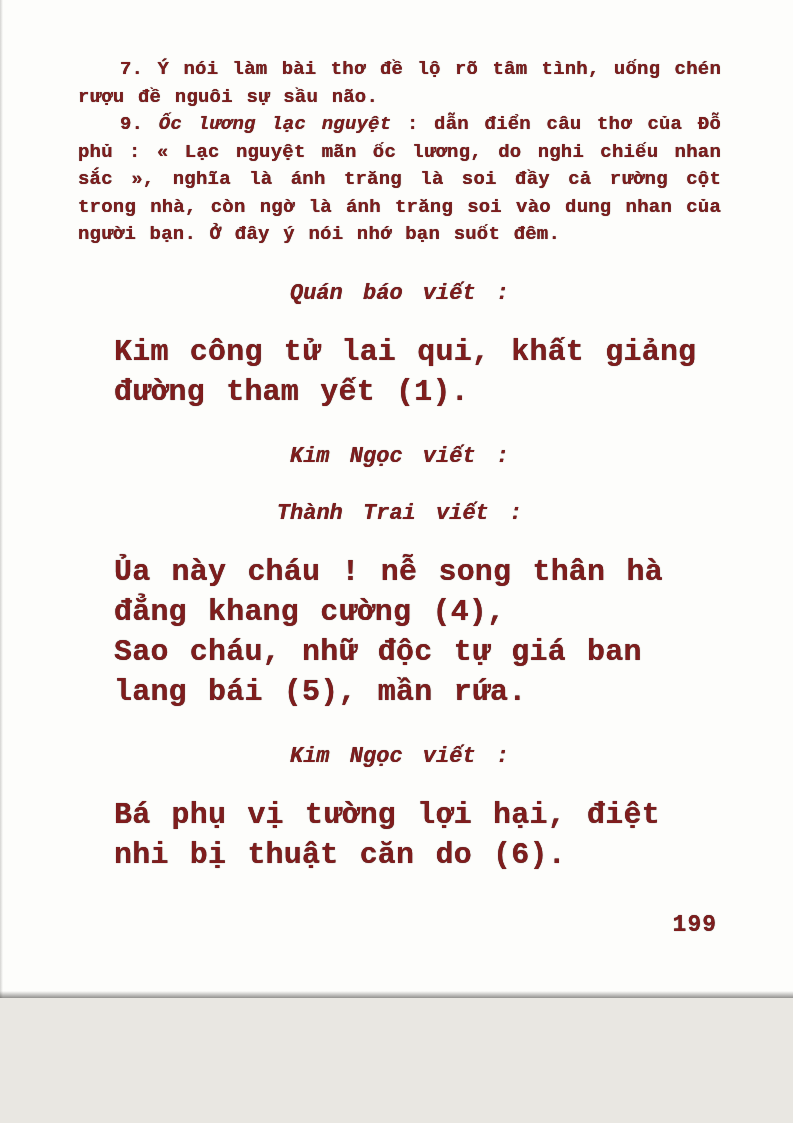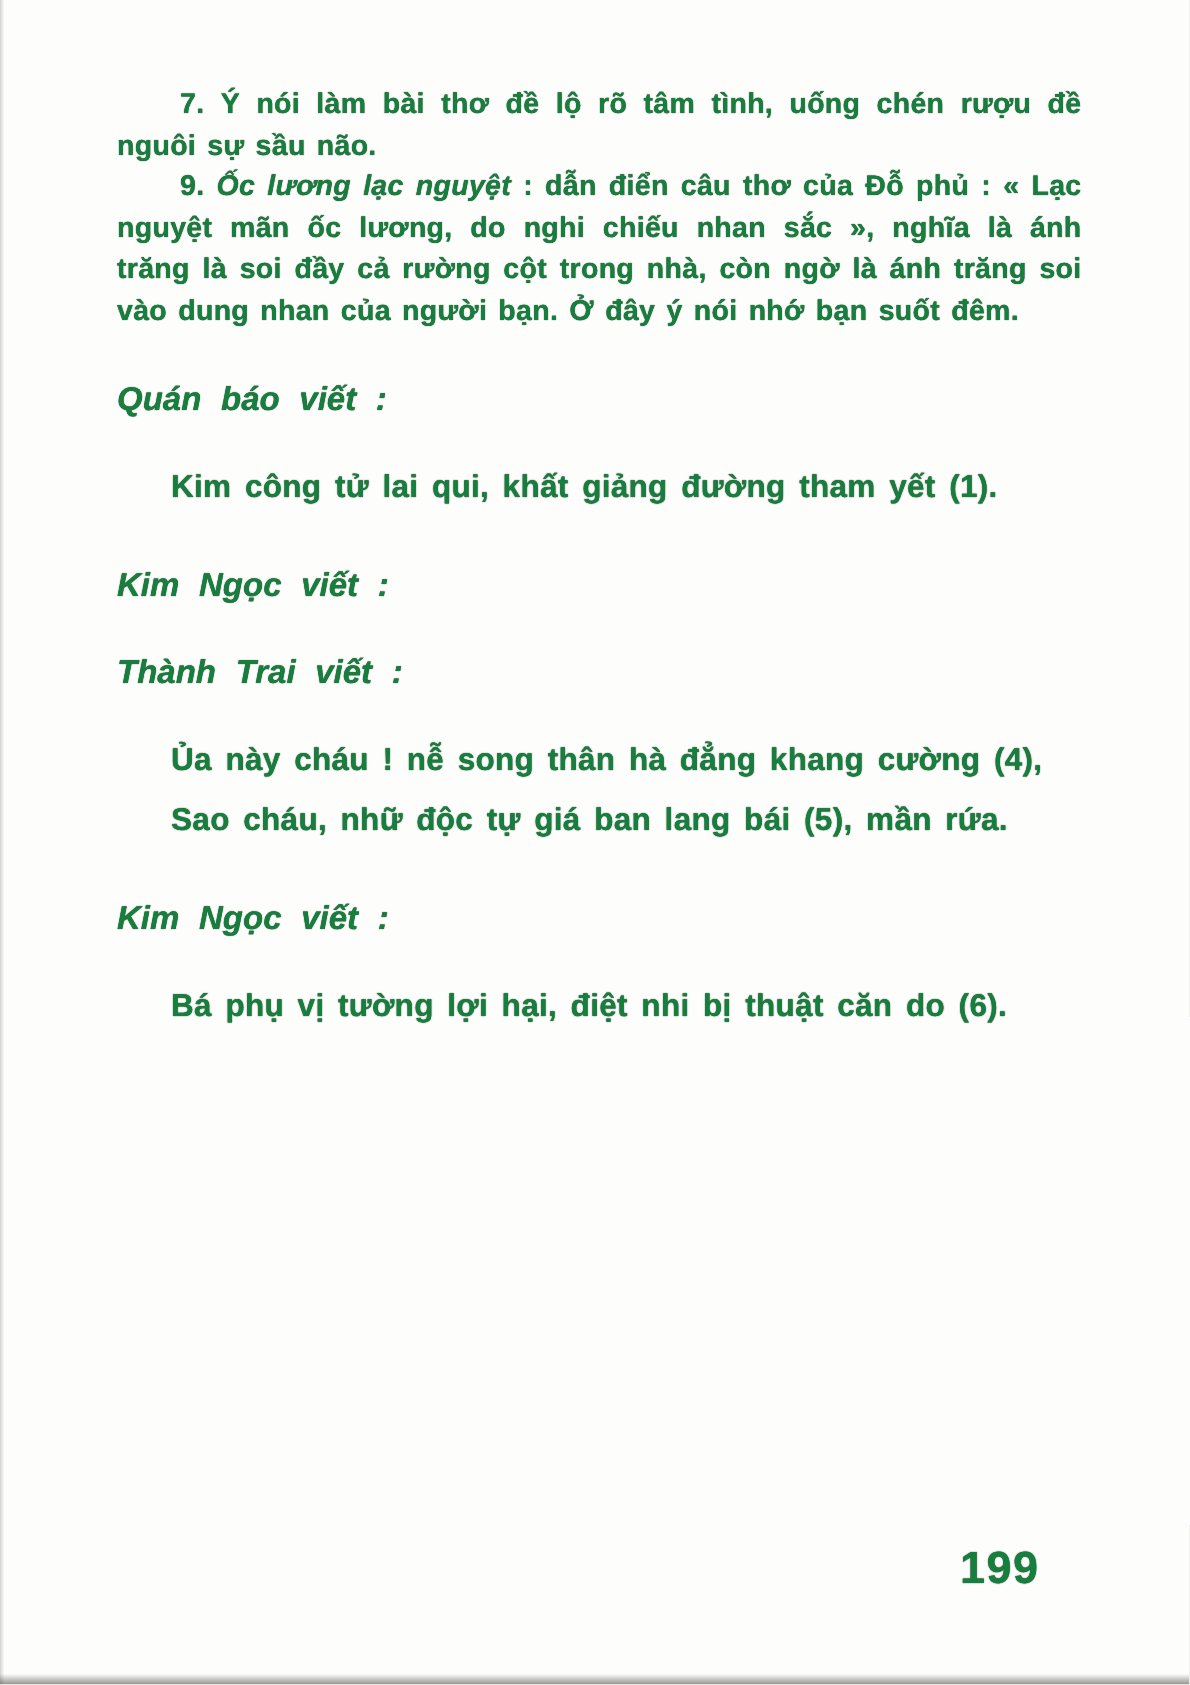--- a/index.html
+++ b/index.html
@@ -3,69 +3,70 @@
 <meta charset="utf-8">
 <style>
   html, body {
     margin: 0;
     padding: 0;
     background: #e9e7e2;
   }
   .page {
     position: relative;
     width: 793px;
-    height: 1123px;
+    height: 998px;
     margin: 0 auto;
     background: #fdfdfb;
     overflow: hidden;
-    color: #15803d;
-    font-family: Liberation Sans, sans-serif;
+    color: #7f1d1d;
+    font-family: Liberation Mono, monospace;
   }
   .content {
     padding: 56px 72px 0 78px;
   }
   
   .footnote {
     margin: 0;
     font-size: 19px;
     line-height: 27.5px;
     font-weight: 700;
     text-align: justify;
     text-indent: 42px;
     letter-spacing: 0.2px;
     word-spacing: 2px;
     text-shadow: 0 0 0.7px rgba(10,8,5,0.9);
   }
   .footnote .it { font-style: italic; }
   
   .heading {
     margin: 32px 0 0 0;
+    text-align: center;
     font-size: 22px;
     font-weight: 700;
     font-style: italic;
     word-spacing: 7px;
     text-shadow: 0 0 0.7px rgba(10,8,5,0.9);
   }
   
   .verse {
     margin: 26px 0 0 36px;
   }
   .verse-line {
-    font-size: 21px;
+    font-size: 30px;
     line-height: 40px;
     font-weight: 700;
     letter-spacing: 0.2px;
     word-spacing: 3px;
     text-shadow: 0 0 0.8px rgba(10,8,5,0.9);
   }
   .page-number {
     position: absolute;
-    right: 100px;
+    right: 76px;
     bottom: 60px;
-    font-size: 30px;
+    font-size: 23px;
     font-weight: 700;
     letter-spacing: 1px;
     text-shadow: 0 0 0.8px rgba(10,8,5,0.9);
   }
   
   .scan-edge-bottom {
     position: absolute;
     left: 0; right: 0; bottom: 0;
     height: 7px;
     background: linear-gradient(to top, rgba(60,58,55,0.55), rgba(60,58,55,0));

